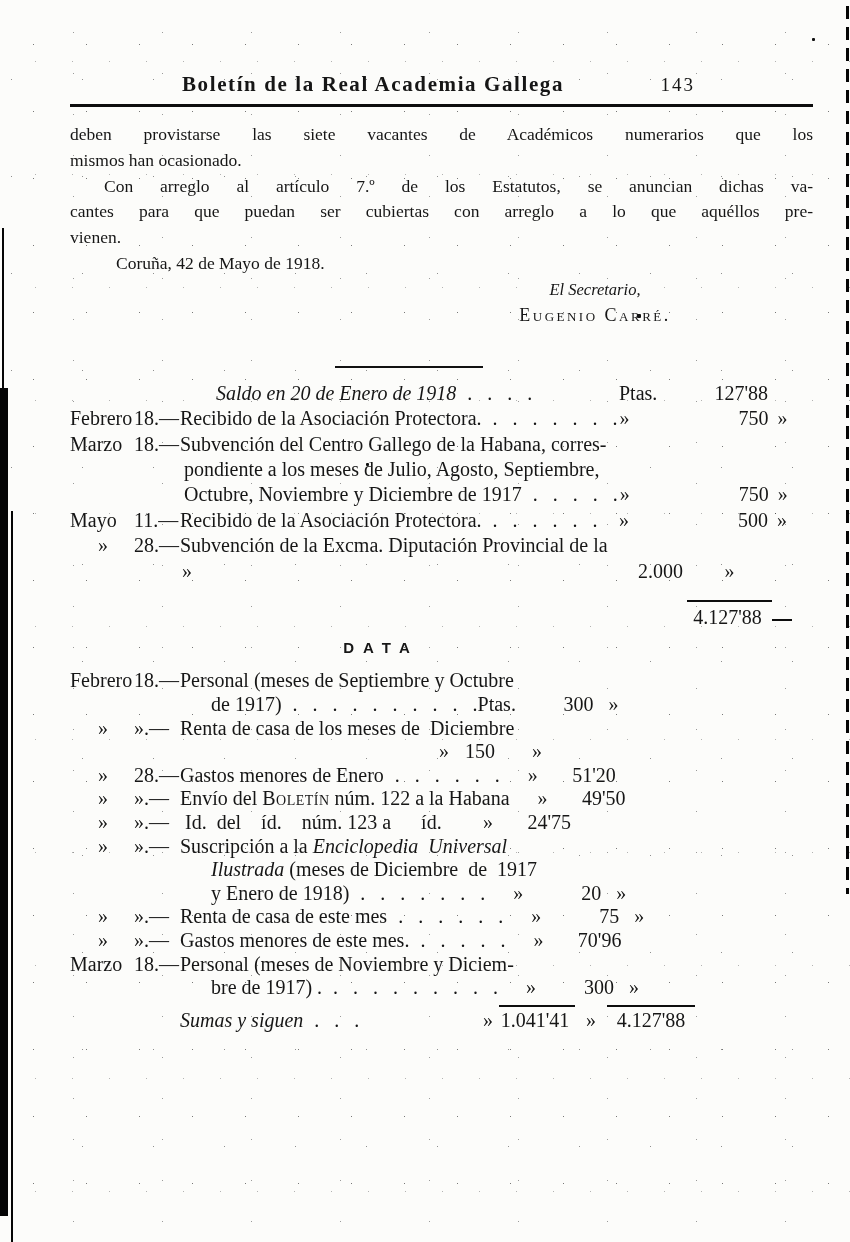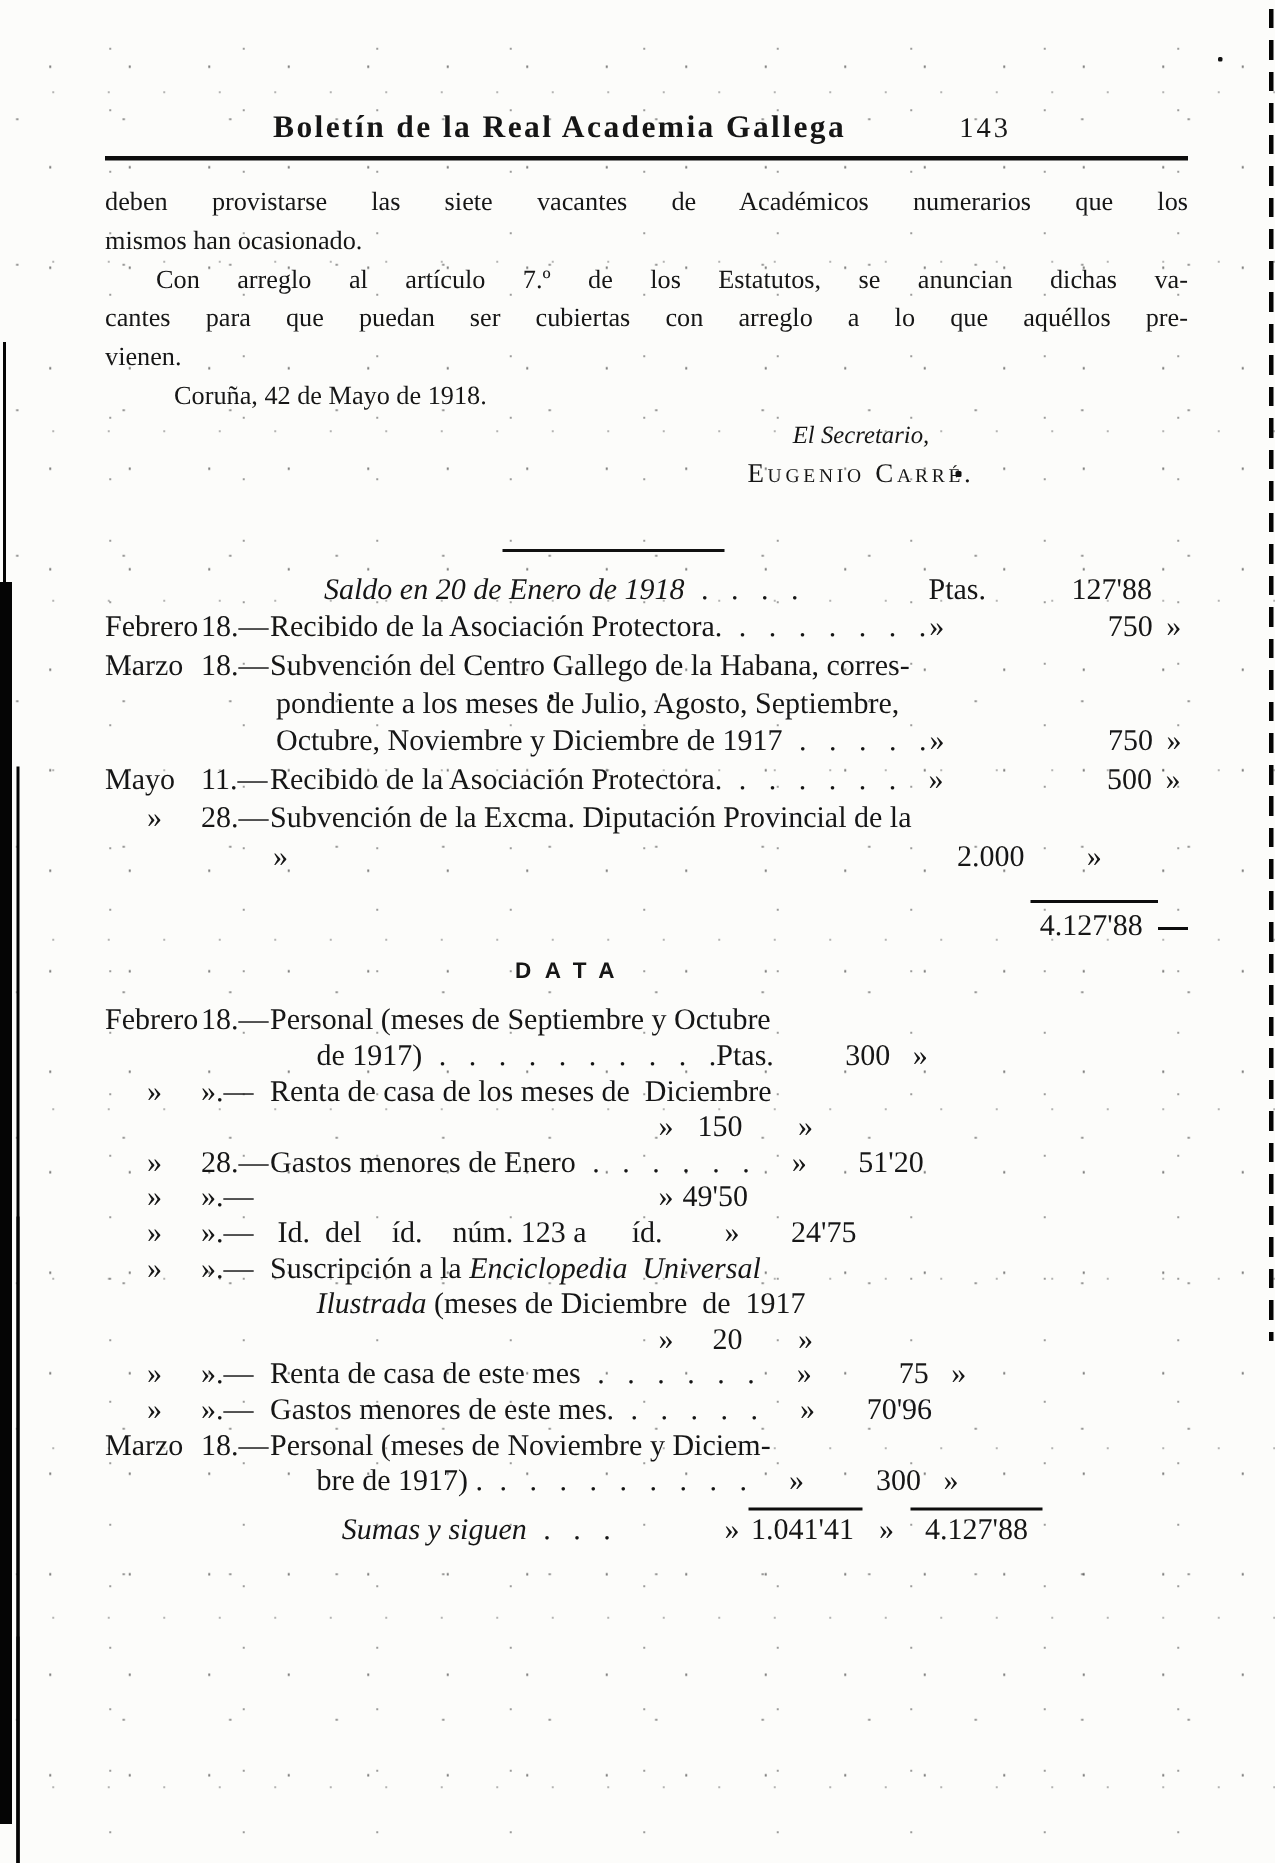--- a/index.html
+++ b/index.html
@@ -9,21 +9,21 @@
     background-image:
       radial-gradient(circle, rgba(10,10,10,.55) 0.6px, transparent 1px),
       radial-gradient(circle, rgba(10,10,10,.40) 0.5px, transparent 0.9px),
       radial-gradient(circle, rgba(10,10,10,.45) 0.6px, transparent 1px),
       radial-gradient(circle, rgba(10,10,10,.30) 0.5px, transparent 0.8px);
     background-size: 53px 67px, 89px 41px, 71px 97px, 37px 113px;
     background-position: 7px 11px, 29px 53px, 47px 31px, 17px 5px;
     font-family:"Liberation Serif", serif;
     color:#161616;
   }
-  .content { padding:0 58px 0 70px; }
+  .content { padding:0 37px 0 70px; }
 
   
   .edge { position:absolute; background:#050505; }
   .edge-left-thin  { left:2px;  top:228px; width:2px; height:162px; }
   .edge-left-bar   { left:0;    top:388px; width:8px; height:828px;
                      box-shadow: 8px 120px 0 -3px #050505, 8px 420px 0 -3px #050505, 8px 700px 0 -3px #050505; }
   .edge-right-dash { right:1px; top:6px;   width:3px; height:888px; background:
                      repeating-linear-gradient(180deg,#050505 0 13px, transparent 13px 21px); }
   .speck { position:absolute; background:#111; border-radius:1px; }
 
@@ -73,21 +73,21 @@
   .ca2 { text-align:center; }
   .ind1 { padding-left:4px; }
   .ind2 { padding-left:31px; }
   .inds { padding-left:36px; }
 
   .lrow.total { margin-top:16px; }
   .lrow.total .ca  { border-top:2.5px solid #0d0d0d; padding-top:3px; text-align:center; }
   .lrow.total .cc2 { border-top:2.5px solid #0d0d0d; padding-top:3px; }
 
   .lrow.sums { margin-top:5px; }
-  .lrow.sums .ct { text-align:center; }
+  .lrow.sums .ct { text-align:left; }
   .lrow.sums .ca, .lrow.sums .ca2 { border-top:2.4px solid #0d0d0d; padding-top:2px; text-align:center; }
 </style>
 </head>
 <body>
 
 <div class="page">
 
   <div class="edge edge-left-thin"></div>
   <div class="edge edge-left-bar"></div>
   <div class="edge edge-right-dash"></div>
@@ -256,20 +256,21 @@
         <span class="ct"><span class="tx">Gastos menores de Enero</span><span class="dots">. . . . . .</span></span>
         <span class="cc">»</span>
         <span class="ca">51'20</span>
         <span class="cc2"></span>
           <span class="ca2"></span>
       </div>
 
       <div class="lrow">
         <span class="cm msym">»</span>
         <span class="cd">».—</span>
+        <span class="ct"><span class="tx">Envío del </span><span class="sc">Boletín</span><span class="tx"> núm. 122 a la Habana</span></span>
         <span class="cc">»</span>
         <span class="ca">49'50</span>
         <span class="cc2"></span>
           <span class="ca2"></span>
       </div>
 
       <div class="lrow">
         <span class="cm msym">»</span>
         <span class="cd">».—</span>
         <span class="ct"><span class="tx"> Id.  del    íd.    núm. 123 a      íd.</span></span>
@@ -295,20 +296,21 @@
         <span class="ct ind2"><span class="it">Ilustrada</span><span class="tx"> (meses de Diciembre  de  1917</span></span>
         <span class="cc"></span>
           <span class="ca"></span>
           <span class="cc2"></span>
           <span class="ca2"></span>
       </div>
 
       <div class="lrow">
         <span class="cm"></span>
           <span class="cd"></span>
+        <span class="ct ind2"><span class="tx">y Enero de 1918)</span><span class="dots">. . . . . . .</span></span>
         <span class="cc">»</span>
         <span class="ca">20</span>
         <span class="cc2">»</span>
         <span class="ca2"></span>
       </div>
 
       <div class="lrow">
         <span class="cm msym">»</span>
         <span class="cd">».—</span>
         <span class="ct"><span class="tx">Renta de casa de este mes</span><span class="dots">. . . . . .</span></span>

